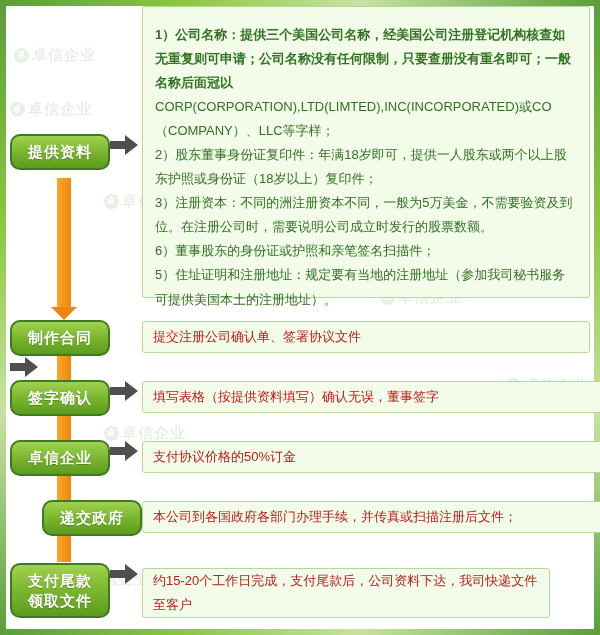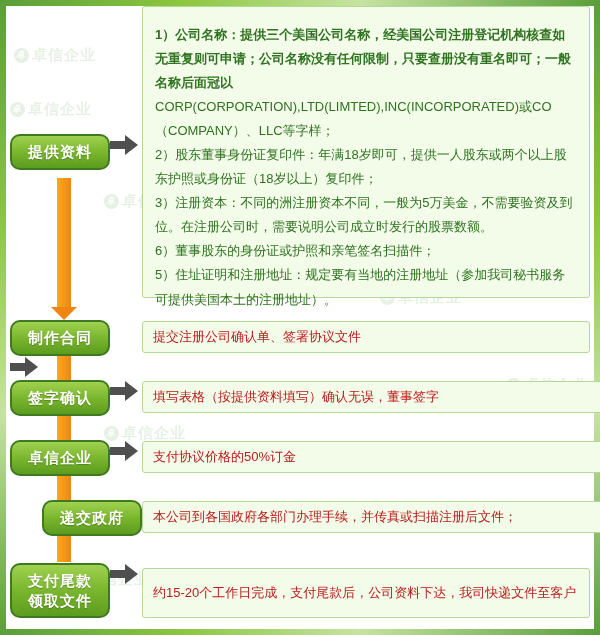--- a/index.html
+++ b/index.html
@@ -293,17 +293,17 @@
   </div>
 
   <div class="row" style="left:10px; top:563px;">
     <div class="stage" style="white-space:pre-line;">支付尾款
 领取文件</div>
     <div class="arrow-right">
       <div class="shaft"></div>
         <div class="head"></div>
     </div>
   </div>
-  <div class="content" style="position:absolute; left:142px; top:568px; width:448px; height:50px; display:flex; align-items:center;">
+  <div class="content" style="position:absolute; left:142px; top:568px; width:408px; height:50px; display:flex; align-items:center;">
     <p>约15-20个工作日完成，支付尾款后，公司资料下达，我司快递文件至客户</p>
   </div>
 
 </div>
 
 </body></html>

